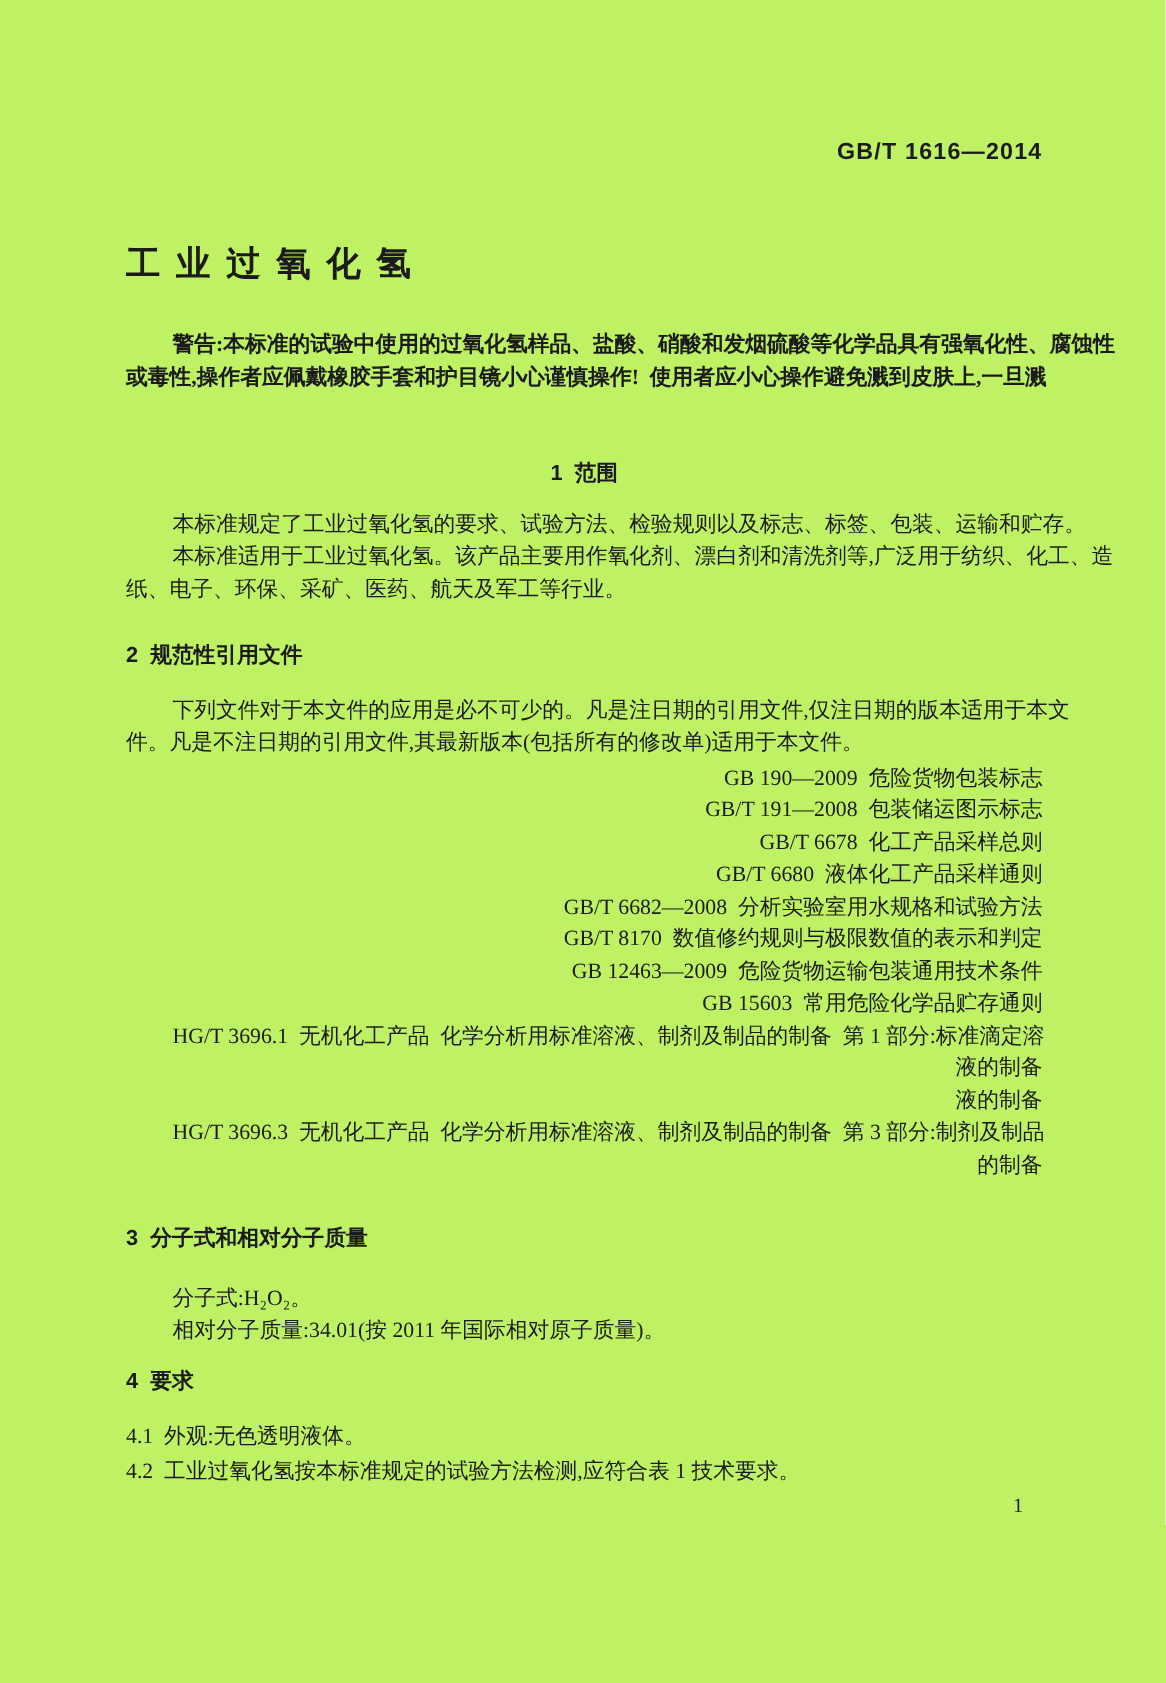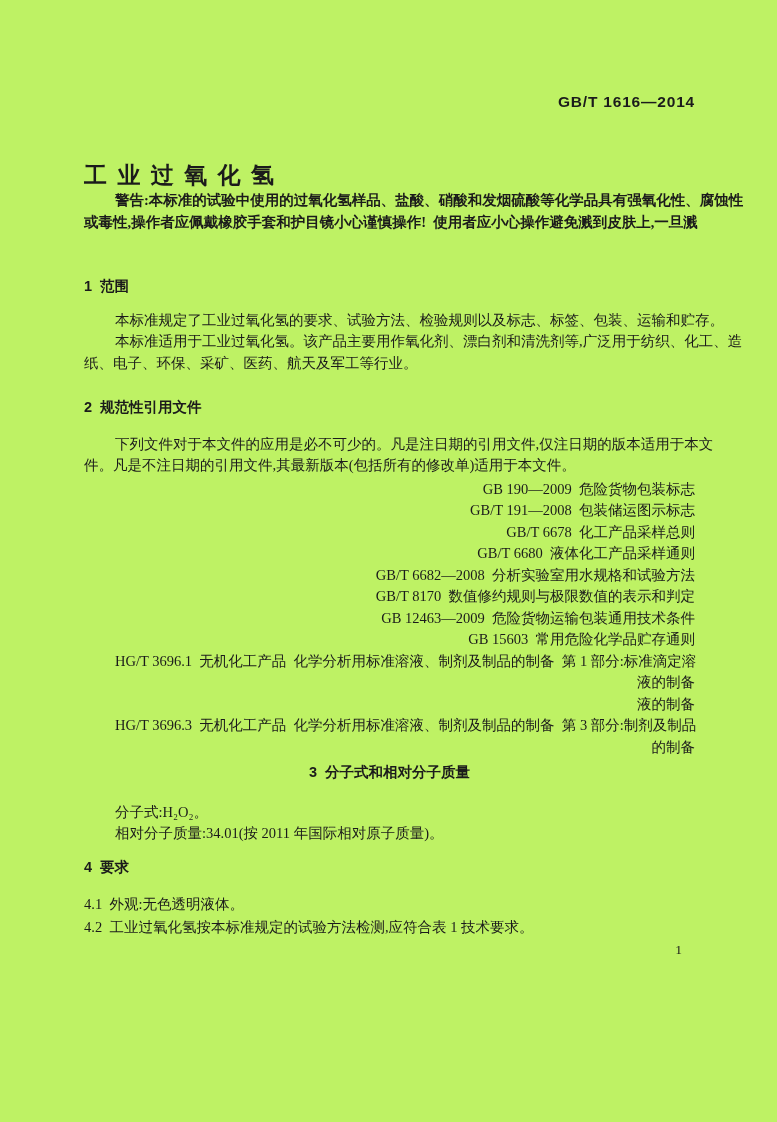--- a/index.html
+++ b/index.html
@@ -39,36 +39,36 @@
   .doc-title {
     margin: 50px 0 0 0;
     line-height: 30px;
     text-align: left;
     font-size: 23px;
     font-weight: bold;
     letter-spacing: 2px;
     white-space: pre;
     font-family: "Liberation Sans", "DejaVu Sans", sans-serif;
   }
-  .warning { }
+  .warning { margin-top: 30px; }
   .warning .line { font-weight: bold; }
   .section-heading {
     font-family: "Liberation Sans", "DejaVu Sans", sans-serif;
     font-weight: bold;
     font-size: 14.5px;
     line-height: 21.5px;
     height: 21.5px;
     white-space: pre;
   }
-  .h-s1 { margin-top: 43px; }
+  .h-s1 { margin-top: 43px; text-align: center; }
   .s1p1 { margin-top: 12px; }
   .h-s2 { margin-top: 23px; }
   .s2intro { margin-top: 15px; }
   .refs { margin-top: 2px; text-align: right; }
-  .h-s3 { margin-top: 4px; text-align: center; }
+  .h-s3 { margin-top: 28px; }
   .s3lines { margin-top: 18px; }
   .h-s4 { margin-top: 12px; }
   .s41 { margin-top: 16px; }
   .s42 { margin-top: 1px; }
   .page-number {
     margin-top: 3px;
     text-align: right;
     padding-right: 13px;
     font-size: 13.5px;
     line-height: 18px;

